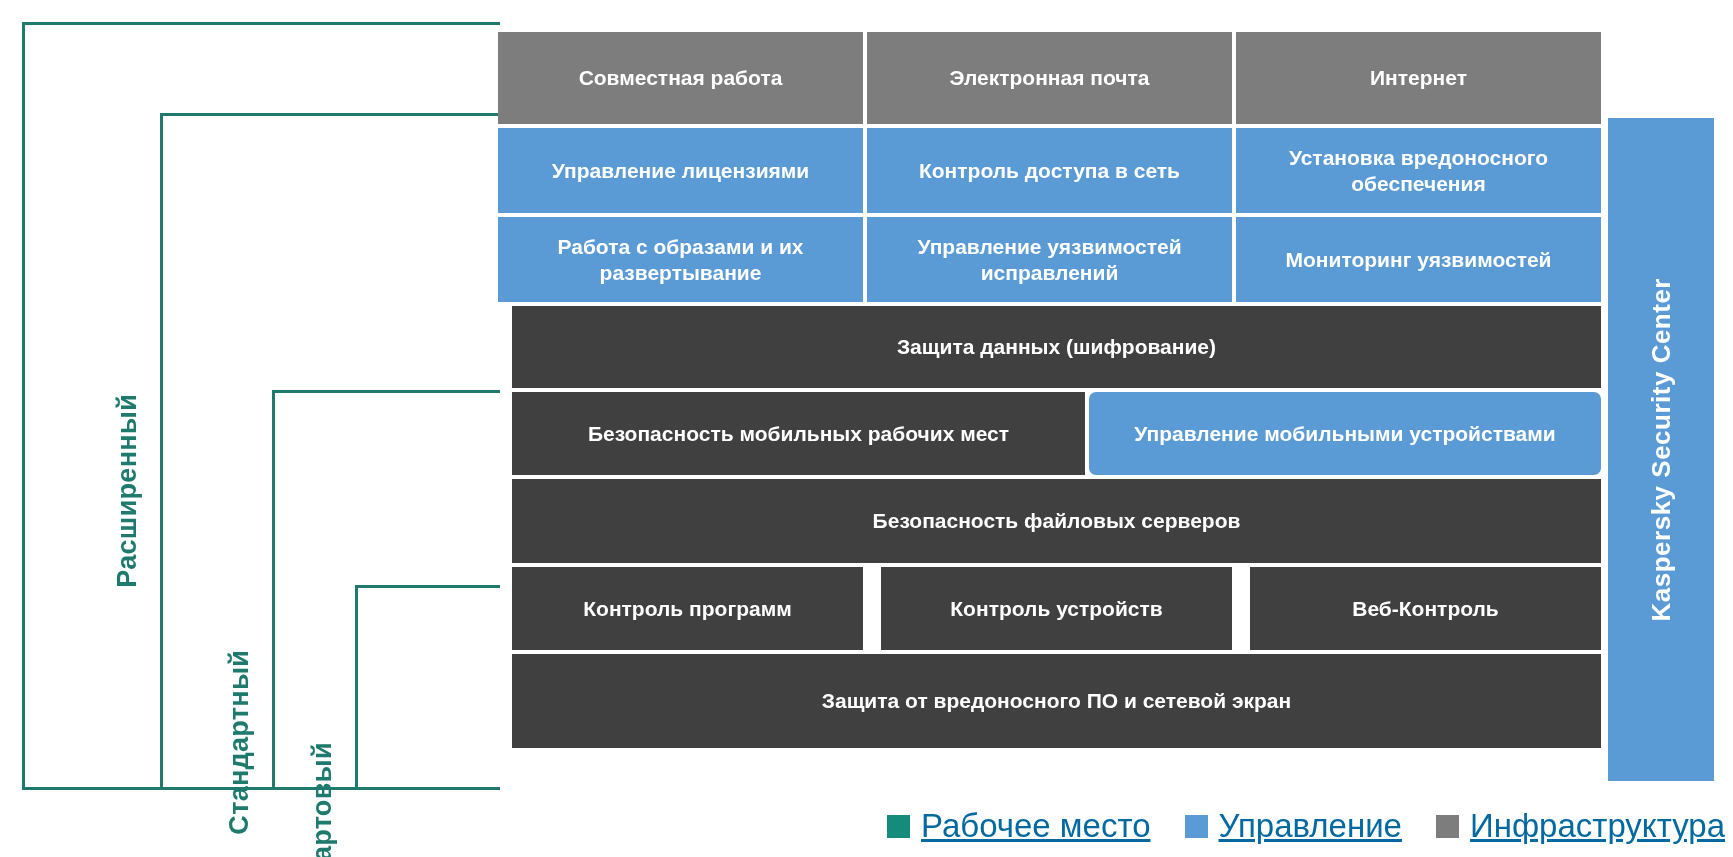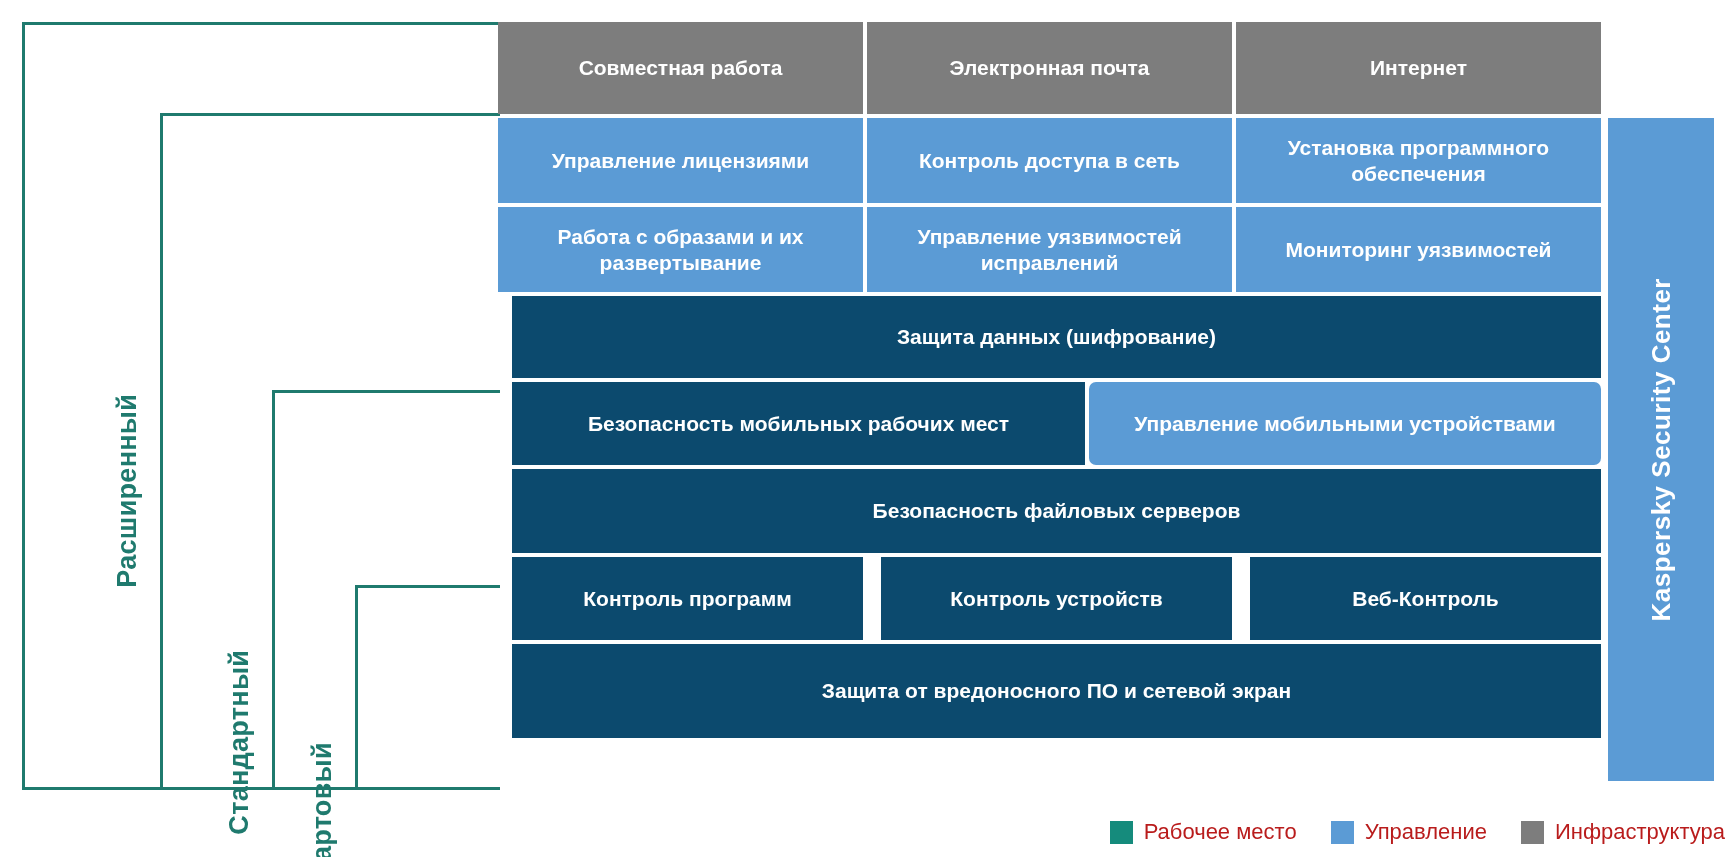--- a/index.html
+++ b/index.html
@@ -69,23 +69,23 @@
     color: #ffffff;
     font-weight: bold;
     font-size: 21px;
     line-height: 1.22;
     padding: 6px 10px;
     box-sizing: border-box;
     flex: 1 1 0;
   }
   .c-infra { background: #7d7d7d; }
   .c-mgmt  { background: #5b9bd5; }
-  .c-work  { background: #0c4a6e; margin-left: 14px; }
-
-  .h-infra { height: 92px; }
+  .c-work  { background: #404040; margin-left: 14px; }
+
+  .h-infra { height: 92px; margin-top: 10px; }
   .h-two   { height: 85px; }
   .h-data  { height: 82px; }
   .h-mob   { height: 83px; }
   .h-file  { height: 84px; }
   .h-ctrl  { height: 83px; }
   .h-mal   { height: 94px; }
 
   
   .ksc {
     position: absolute;
@@ -121,22 +121,23 @@
     display: flex;
     align-items: center;
     gap: 11px;
   }
   .swatch {
     width: 23px;
     height: 23px;
     display: block;
   }
   .legend-label {
-    font-size: 22px;
-    color: #b91c1c;
+    font-size: 33px;
+    color: #0369a1;
+    text-decoration: underline;
   }
 </style>
 </head>
 <body>
 
 <div class="page">
 
   <div class="brackets">
 
     <div class="bracket" style="left:22px; top:22px; width:478px; height:768px;"></div>
@@ -156,21 +157,21 @@
 
     <div class="row">
       <div class="cell c-infra h-infra">Совместная работа</div>
       <div class="cell c-infra h-infra">Электронная почта</div>
       <div class="cell c-infra h-infra">Интернет</div>
     </div>
 
     <div class="row">
       <div class="cell c-mgmt h-two">Управление лицензиями</div>
       <div class="cell c-mgmt h-two">Контроль доступа в сеть</div>
-      <div class="cell c-mgmt h-two">Установка программного обеспечения</div>
+      <div class="cell c-mgmt h-two">Установка вредоносного обеспечения</div>
     </div>
 
     <div class="row">
       <div class="cell c-mgmt h-two">Работа с образами и их развертывание</div>
       <div class="cell c-mgmt h-two">Управление уязвимостей исправлений</div>
       <div class="cell c-mgmt h-two">Мониторинг уязвимостей</div>
     </div>
 
     <div class="row">
       <div class="cell c-work h-data">Защита данных (шифрование)</div>

